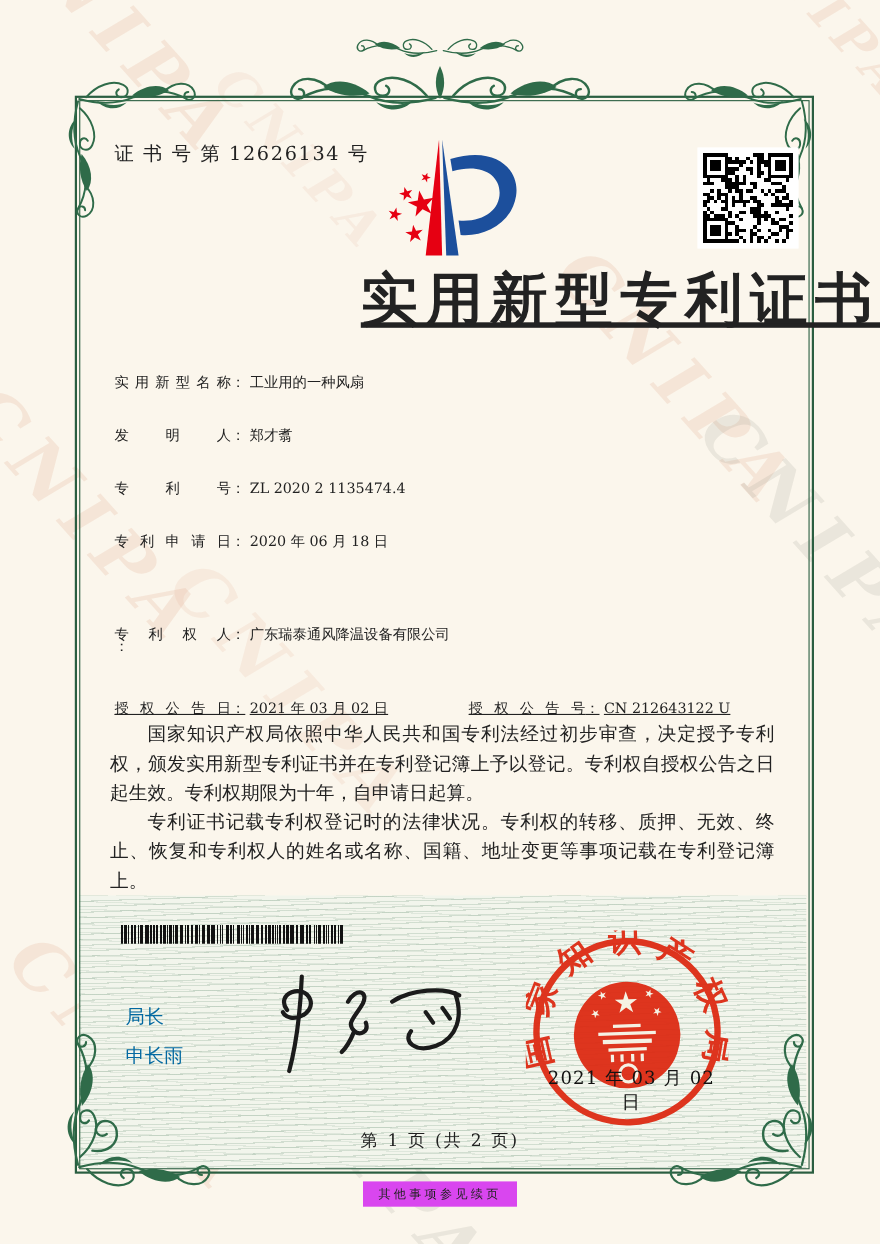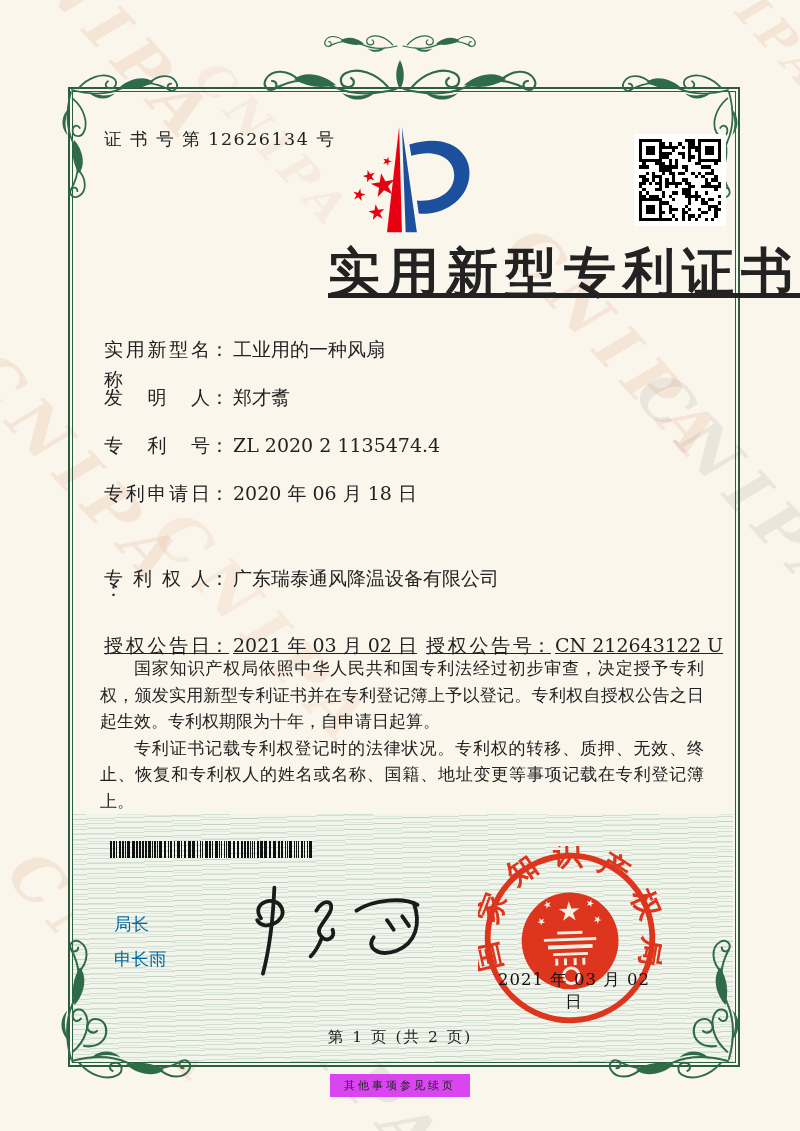--- a/index.html
+++ b/index.html
@@ -38,21 +38,21 @@
   .ff{fill:#2f6b49; stroke:none;}
   
   .content{position:absolute; inset:0; z-index:2;}
   .cert-no{position:absolute; left:104px; top:127px; font-size:17.5px; letter-spacing:1.5px;}
   .logo{position:absolute; left:312px; top:124px;}
   .qr-box{position:absolute; left:634px; top:134px; width:92px; height:92px; background:#fff; display:flex; align-items:center; justify-content:center;}
   .title{
     position:absolute; left:0; right:0; top:238px; text-align:right;
     font-size:52px; font-weight:bold; letter-spacing:7px;text-decoration:underline;
   }
-  .row{position:absolute; left:104px; right:66px; display:flex; font-size:19px; line-height:30px;}
+  .row{position:absolute; left:104px; right:66px; display:flex; font-size:13px; line-height:30px;}
   .row .lbl{width:106px; flex:none; text-align:justify; text-align-last:justify;}
   .row .colon{flex:none; padding:0 4px 0 0;}
   .row .val{flex:1;}
   .grant-group{display:flex;text-decoration:underline;}
   .grant-left{width:322px; flex:none; display:flex;}
   .grant-right{flex:1; display:flex;}
   .paras{
     position:absolute; left:100px; right:96px; top:655px;
     font-size:17px; line-height:26.5px; text-align:justify;
   }

